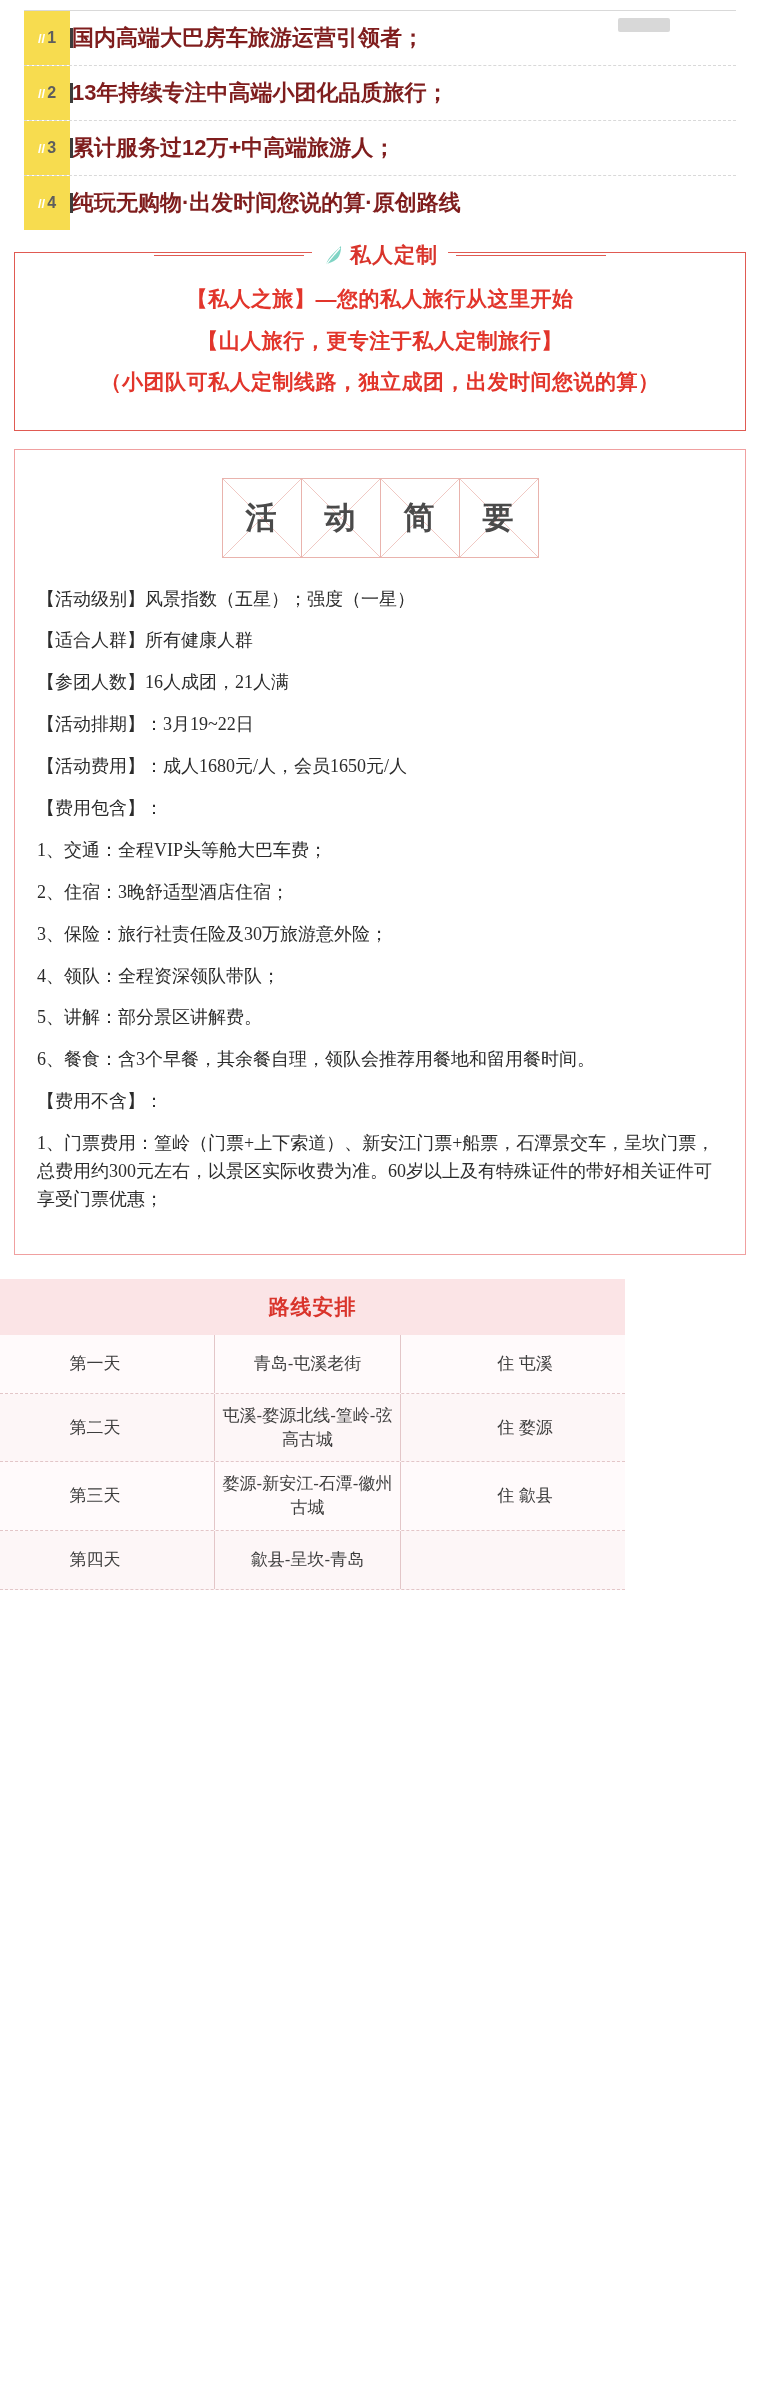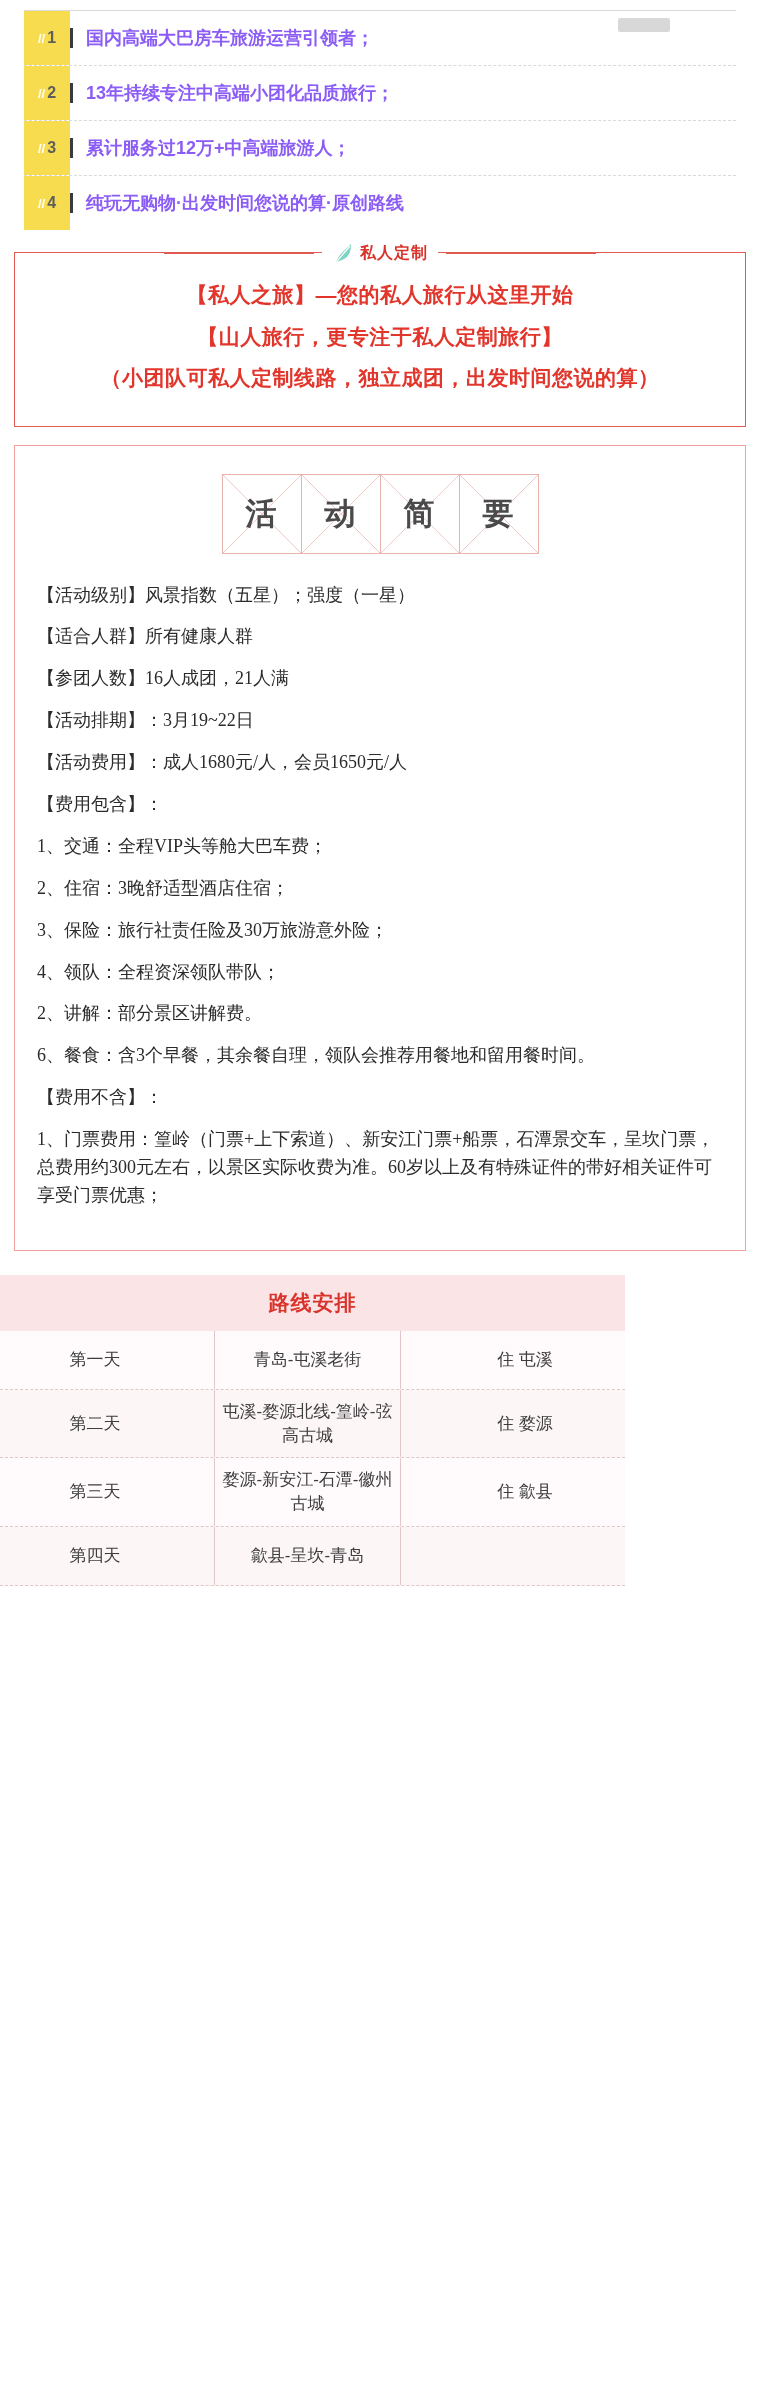--- a/index.html
+++ b/index.html
@@ -94,24 +94,24 @@
     font-size: 13px;
   }
   .bullet-num .n {
     color: #5e5e5e;
     font-size: 16px;
   }
   .bullet-text {
     flex: 1;
     display: flex;
     align-items: center;
-    font-size: 18px;
-    font-weight: bold;
-    color: #8b5cf6;
-    padding-left: 16px;
+    font-size: 22px;
+    font-weight: bold;
+    color: #7f1d1d;
+    padding-left: 2px;
     position: relative;
   }
   .bullet-text::before {
     content: "";
     position: absolute;
     left: 0px;
     top: 50%;
     transform: translateY(-50%);
     width: 3px;
     height: 20px;
@@ -146,21 +146,21 @@
     display: flex;
     align-items: center;
     gap: 6px;
   }
   .leaf-icon {
     width: 22px;
     height: 24px;
     display: inline-block;
   }
   .custom-head .label {
-    font-size: 16px;
+    font-size: 21px;
     font-weight: bold;
     color: #d9342b;
     letter-spacing: 1px;
   }
   .custom-lines {
     margin-top: 14px;
     padding: 0 24px;
   }
   .custom-lines p {
     margin: 0 0 10px 0;
@@ -357,21 +357,21 @@
       <p>【活动级别】风景指数（五星）；强度（一星）</p>
       <p>【适合人群】所有健康人群</p>
       <p>【参团人数】16人成团，21人满</p>
       <p>【活动排期】：3月19~22日</p>
       <p>【活动费用】：成人1680元/人，会员1650元/人</p>
       <p>【费用包含】：</p>
       <p>1、交通：全程VIP头等舱大巴车费；</p>
       <p>2、住宿：3晚舒适型酒店住宿；</p>
       <p>3、保险：旅行社责任险及30万旅游意外险；</p>
       <p>4、领队：全程资深领队带队；</p>
-      <p>2、讲解：部分景区讲解费。</p>
+      <p>5、讲解：部分景区讲解费。</p>
       <p>6、餐食：含3个早餐，其余餐自理，领队会推荐用餐地和留用餐时间。</p>
       <p>【费用不含】：</p>
       <p>1、门票费用：篁岭（门票+上下索道）、新安江门票+船票，石潭景交车，呈坎门票，总费用约300元左右，以景区实际收费为准。60岁以上及有特殊证件的带好相关证件可享受门票优惠；</p>
     </div>
   </div>
 
   <div class="route">
     <div class="route-header">路线安排</div>
     <div class="route-row">
       <div class="route-cell route-day">第一天</div>

